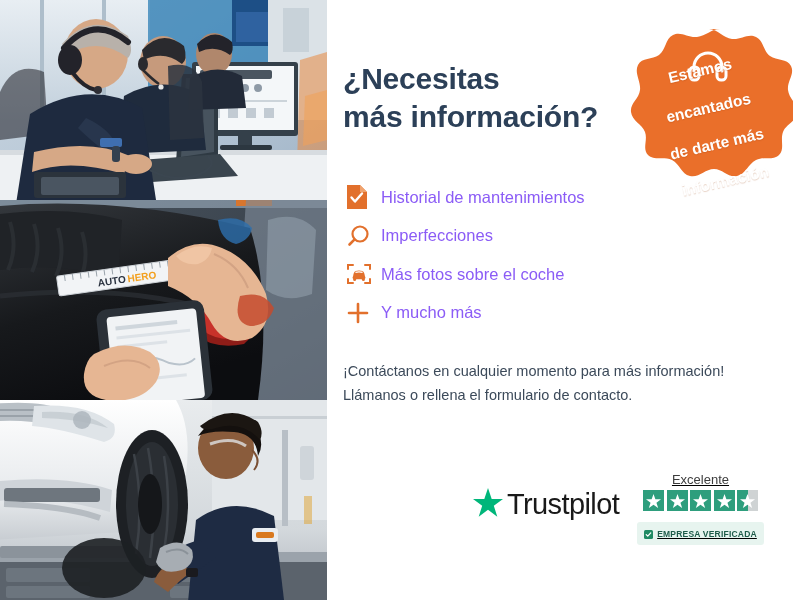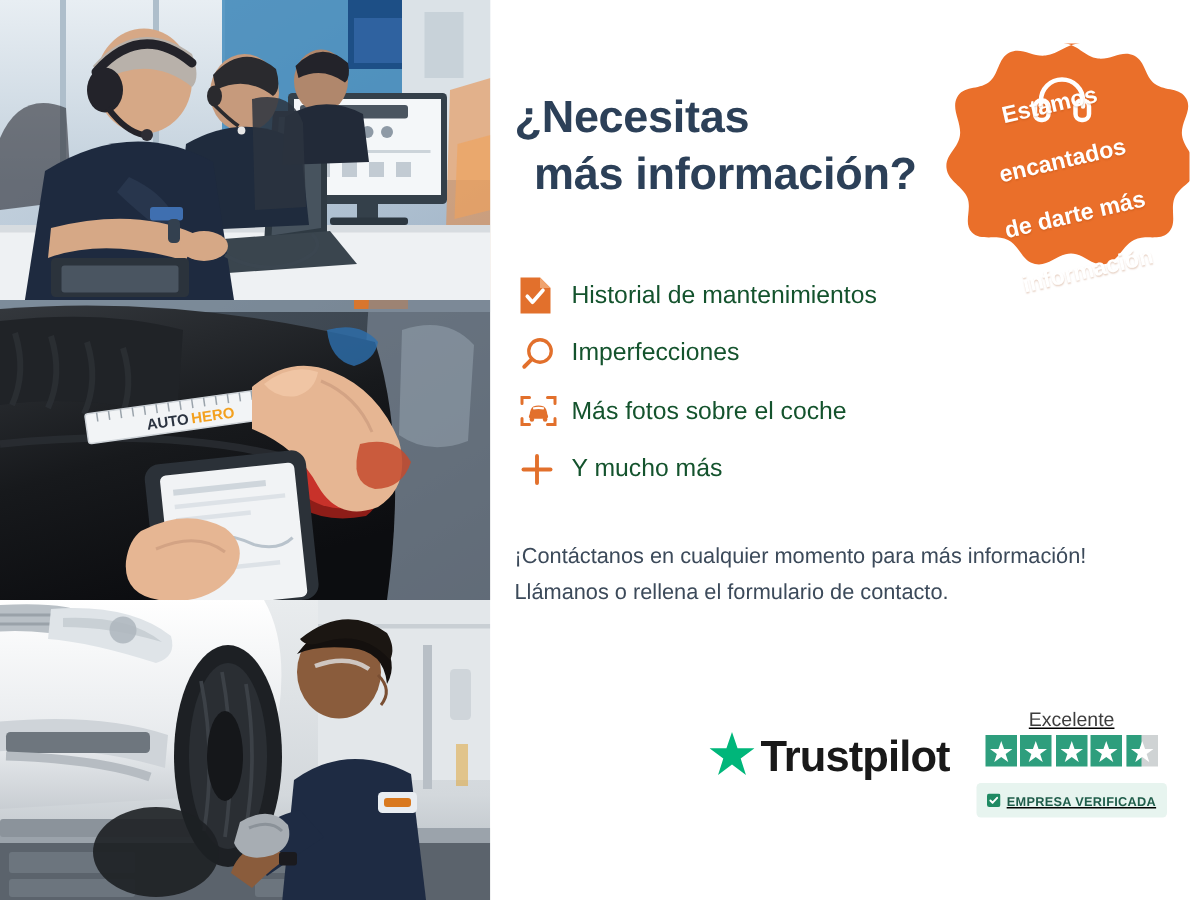--- a/index.html
+++ b/index.html
@@ -42,21 +42,21 @@
   }
 
   .headline {
     font-size: 30px;
     line-height: 1.27;
     font-weight: 700;
     color: #2c4058;
     letter-spacing: -0.2px;
     max-width: 290px;
   }
-  .headline .l2 { display: block; margin-left: 13px; }
+  .headline .l2 { display: block; }
 
   
   .badge-wrap {
     position: absolute;
     top: 27px;
     left: 298px;
     width: 168px;
     height: 166px;
   }
   .badge-wrap svg.blob {
@@ -104,21 +104,21 @@
     width: 38px;
     flex: 0 0 38px;
     display: flex;
     align-items: center;
     justify-content: flex-start;
     padding-left: 3px;
   }
   .feature .ico svg { display: block; }
   .feature .lbl {
     font-size: 16.5px;
-    color: #14532d;
+    color: #8b5cf6;
     white-space: nowrap;
   }
 
   
   .contact {
     margin-top: 28px;
     font-size: 14.5px;
     line-height: 1.62;
     color: #3c4a5a;
   }
@@ -133,21 +133,21 @@
     align-items: flex-start;
   }
   .tp-logo {
     display: flex;
     align-items: center;
     margin-top: 16px;
   }
   .tp-logo .tp-star { margin-right: 4px; }
   .tp-logo .tp-name {
     font-size: 29px;
-    font-weight: 700;
+    font-weight: 400;
     color: #191919;
     letter-spacing: -0.6px;
   }
   .tp-right {
     margin-left: 18px;
     display: flex;
     flex-direction: column;
     align-items: center;
     text-decoration: underline;
   }

